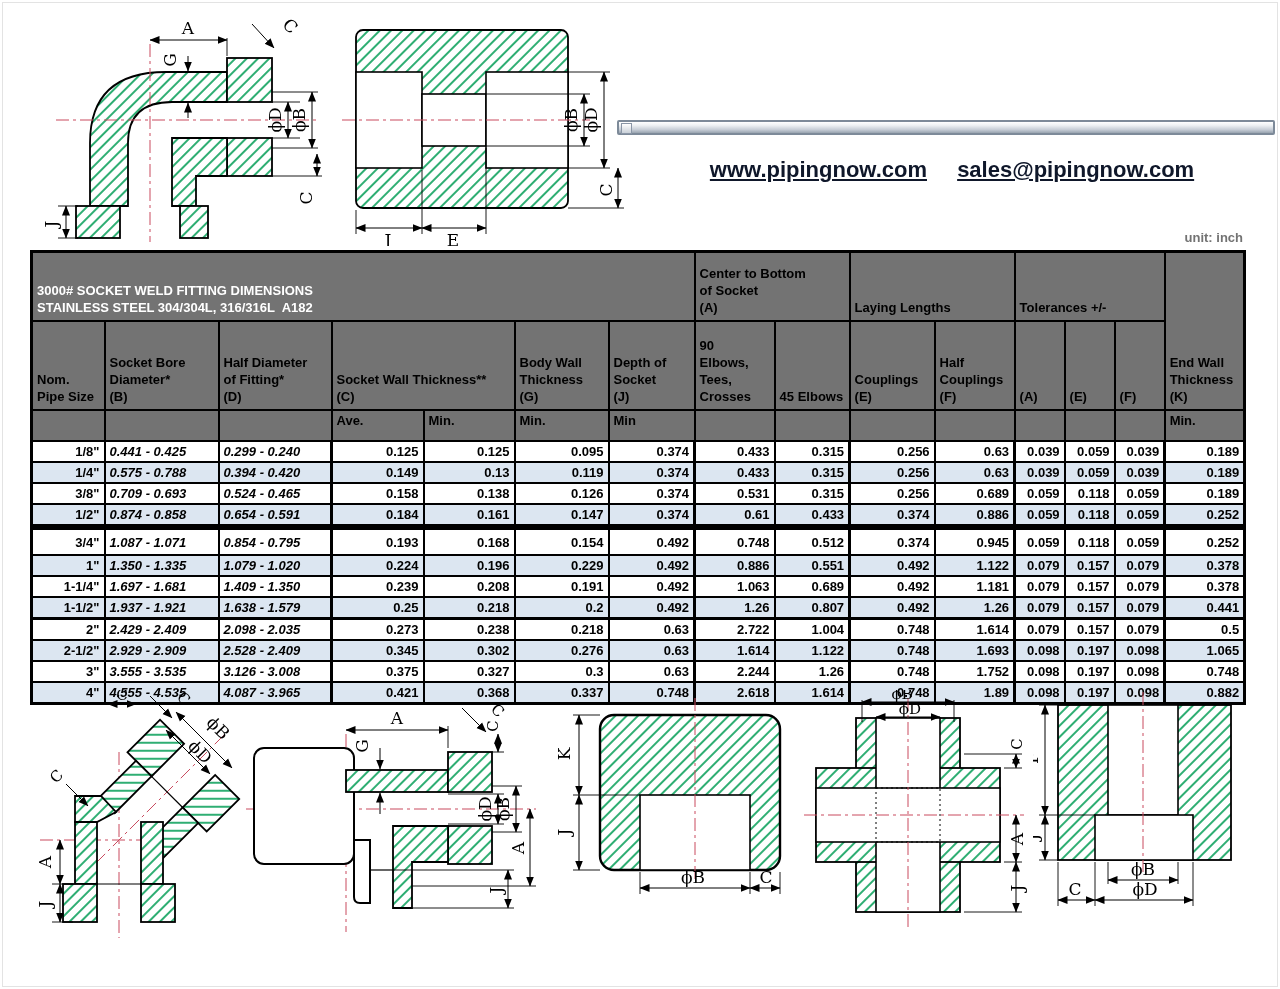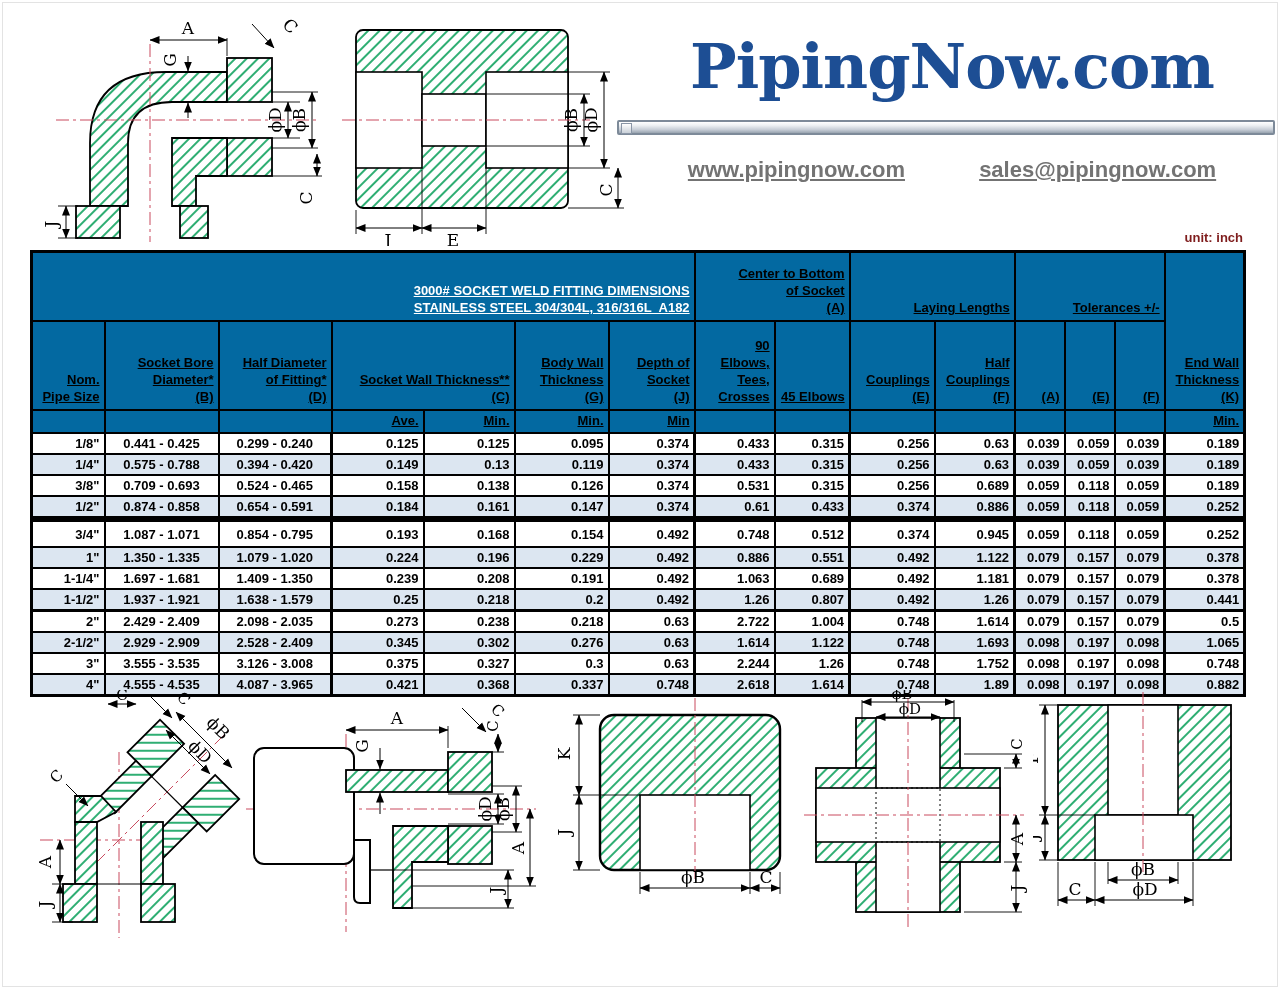--- a/index.html
+++ b/index.html
@@ -10,39 +10,39 @@
   
   .logo{position:absolute;left:628px;top:30px;width:648px;text-align:center;
         font-family:"DejaVu Serif",serif;font-weight:bold;font-size:62px;line-height:1.2;
         color:#1d4e94;letter-spacing:-1px;}
   .pipe-bar{position:absolute;left:617px;top:120px;width:654px;height:11px;border:2px solid #7d8a99;
         border-radius:2px;background:linear-gradient(180deg,#ffffff 0%,#eef1f4 30%,#c6cdd6 70%,#98a3af 100%);}
   .pipe-bar .cap{position:absolute;left:2px;top:1px;width:9px;height:9px;border:1px solid #8a96a6;
         background:linear-gradient(180deg,#fff,#c9d0d8);}
   .links{position:absolute;left:628px;top:157px;width:648px;text-align:center;
         font-weight:bold;font-size:22px;color:#1717ec;}
-  .links a{color:#737373;text-decoration:underline;margin:0 34px;cursor:pointer;}
+  .links a{color:#0f172a;text-decoration:underline;margin:0 12px;cursor:pointer;}
   .unit{position:absolute;left:1160px;top:230px;width:83px;text-align:right;
-        font-weight:bold;font-size:13px;color:#7f1d1d;}
+        font-weight:bold;font-size:13px;color:#737373;}
 
   
   table.spec{position:absolute;left:30px;top:250px;width:1213px;border-collapse:collapse;
         table-layout:fixed;border:3px solid #000;font-weight:bold;color:#000;}
   table.spec th,table.spec td{border:2px solid #000;padding:0 4px;overflow:hidden;white-space:nowrap;}
-  table.spec th{background:#0369a1;font-size:13px;line-height:1.3;vertical-align:bottom;
-        text-align:right;padding-bottom:3px;text-decoration:underline;}
+  table.spec th{background:#737373;font-size:13px;line-height:1.3;vertical-align:bottom;
+        text-align:left;padding-bottom:3px;}
   th.title-cell{background:#000;color:#fff;vertical-align:middle;text-align:center;
         font-size:20px;line-height:1.6;padding:0;}
   th.mid{vertical-align:middle;}
   tr.r1 th{height:64px;}
   tr.r2 th{height:84px;}
-  tr.sub th{height:20px;vertical-align:middle;padding-bottom:1px;font-size:13px;}
+  tr.sub th{height:20px;vertical-align:middle;padding-bottom:9px;font-size:13px;}
   tbody td{height:19px;font-size:13px;background:#fff;text-align:right;}
   tbody tr.alt td{background:#dce6f1;}
-  tbody td.left{text-align:center;}
+  tbody td.left{text-align:left;font-style:italic;}
   tbody tr.sep-major td{border-top:6px solid #000;height:24px;}
   tbody tr.sep-minor td{border-top:3px solid #000;}
   
   table.spec td:nth-child(4),table.spec td:nth-child(8),table.spec td:nth-child(10),
   table.spec td:nth-child(12),table.spec td:nth-child(15){border-left-width:3px;}
 
   
   .drw{position:absolute;}
   .pc{fill:url(#hp);stroke:#000;stroke-width:1.8;}
   .pc2{fill:url(#hp);stroke:#000;stroke-width:2.4;}
@@ -124,21 +124,20 @@
     <text class="dt" x="274" y="180" transform="rotate(-90 274 180)">C</text>
     <line class="ext" x1="18" y1="200" x2="18" y2="224"></line>
     <line class="ext" x1="84" y1="160" x2="84" y2="224"></line>
     <line class="ext" x1="148" y1="138" x2="148" y2="224"></line>
     <line class="dim" x1="18" y1="218" x2="84" y2="218" marker-start="url(#ar)" marker-end="url(#ar)"></line>
     <line class="dim" x1="84" y1="218" x2="148" y2="218" marker-start="url(#ar)" marker-end="url(#ar)"></line>
     <text class="dt" x="50" y="236">J</text>
     <text class="dt" x="115" y="236">E</text>
   </svg>
 
-  <div class="logo">PipingNow.com</div>
   <div class="pipe-bar">
       <span class="cap"></span>
     </div>
   <div class="links">
     <a>www.pipingnow.com</a>
     <a>sales@pipingnow.com</a>
   </div>
   <div class="unit">unit: inch</div>
 
   <table class="spec">

